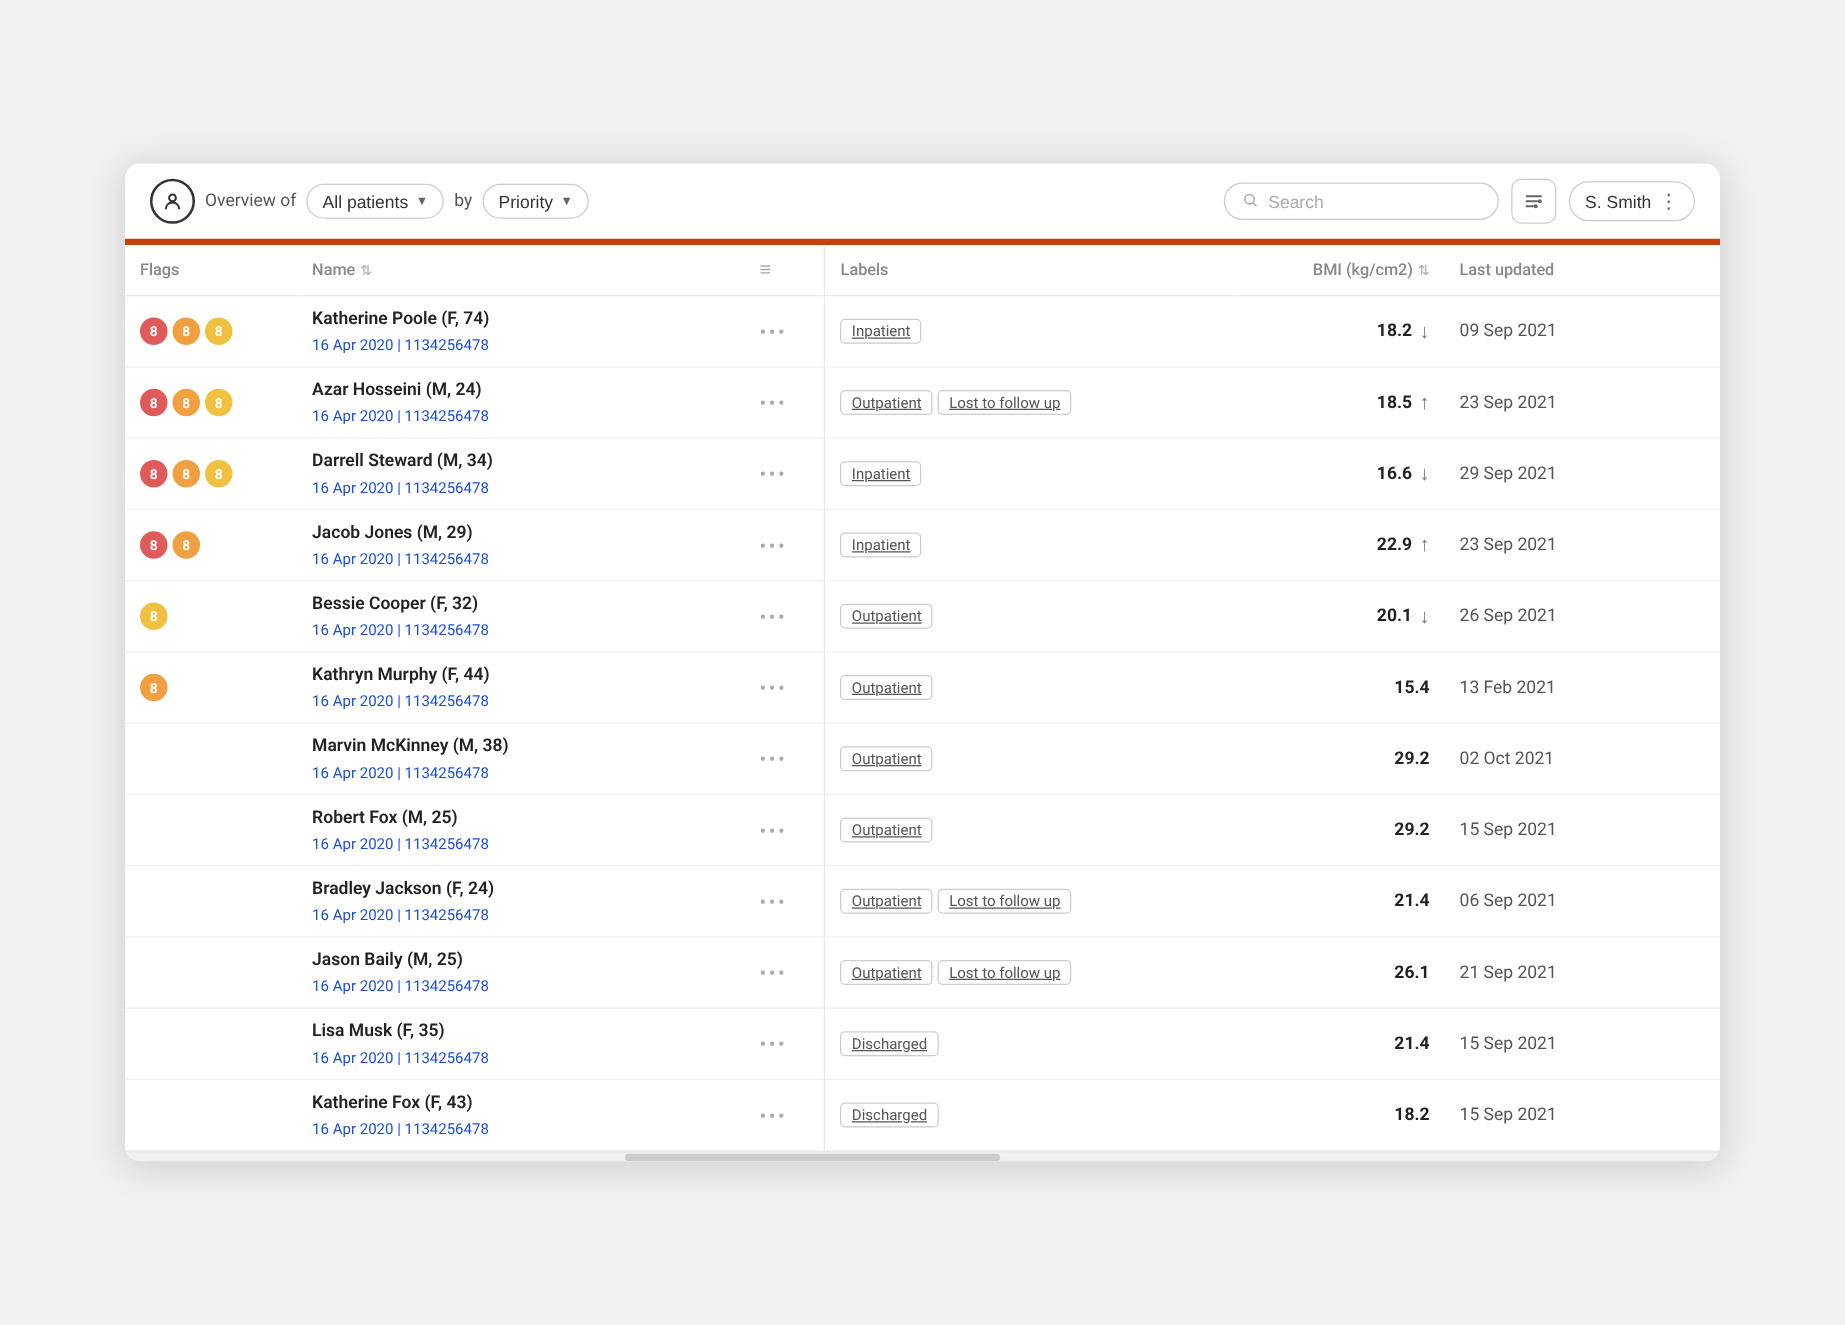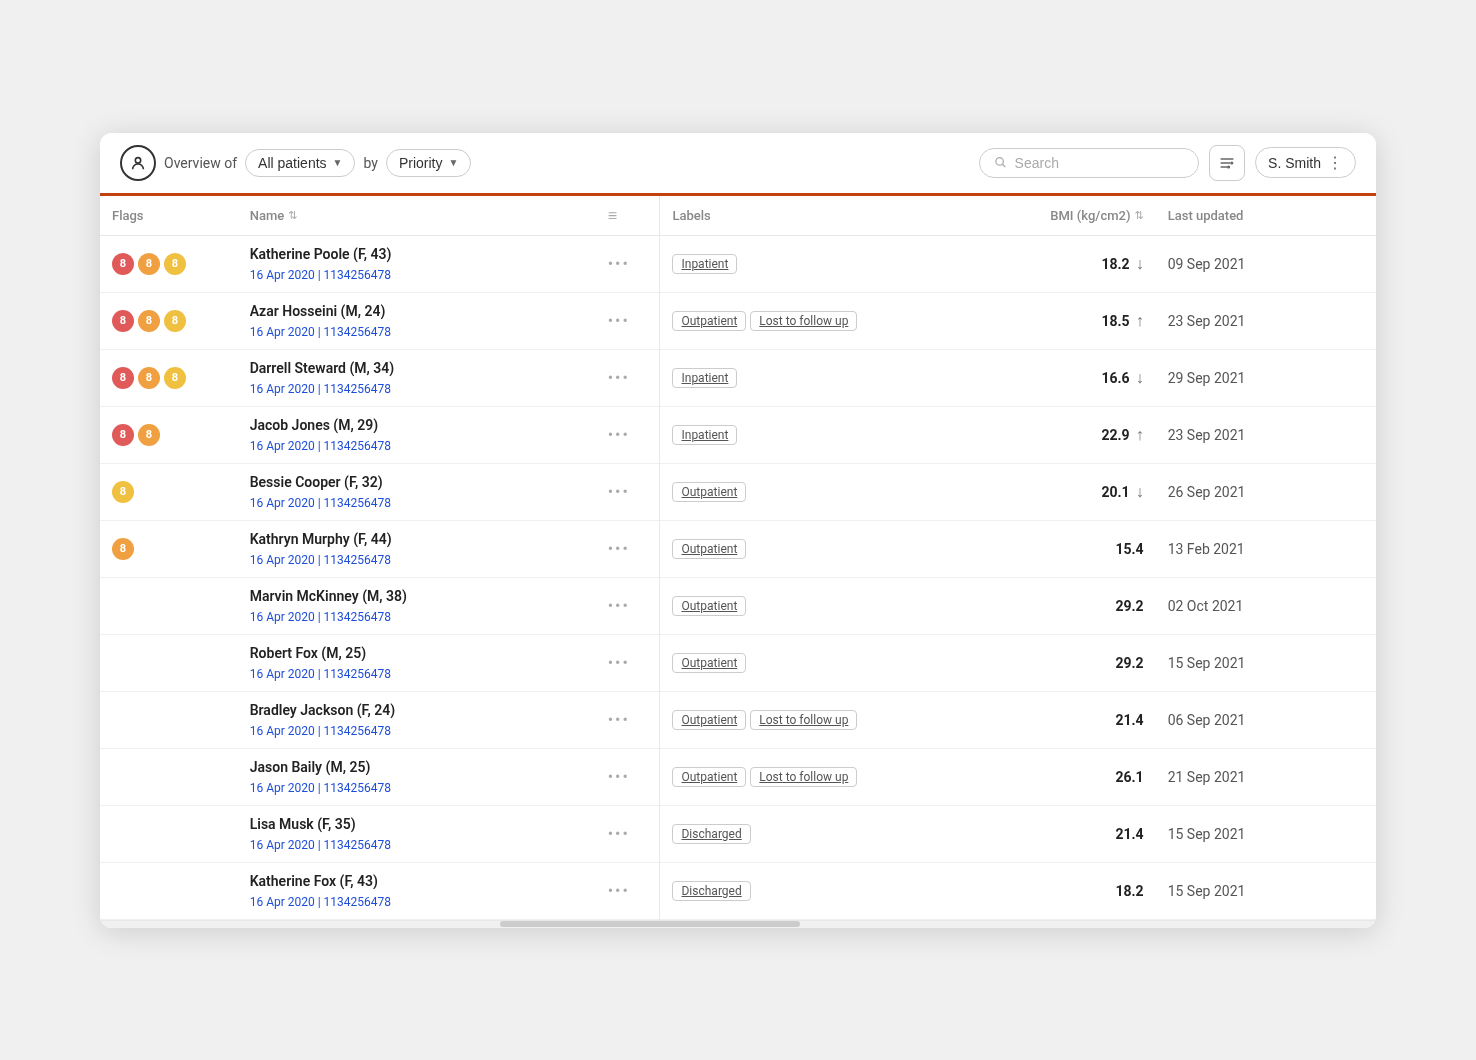--- a/index.html
+++ b/index.html
@@ -17,21 +17,21 @@
       border-radius: 12px;
       box-shadow: 0 4px 30px rgba(0,0,0,0.15);
       width: 1276px;
       overflow: hidden;
     }
     
     .header {
       display: flex;
       align-items: center;
       padding: 12px 20px;
-      border-bottom: 3px solid #c2410c;
+      border-bottom: 5px solid #c2410c;
       gap: 10px;
       background: #fff;
     }
     .logo-icon {
       width: 36px;
       height: 36px;
       border: 2px solid #333;
       border-radius: 50%;
       display: flex;
       align-items: center;
@@ -337,21 +337,21 @@
       <tbody id="table-body">
       <tr>
             <td>
               <div class="flags-cell">
                 <div class="flag-badge flag-red">8</div>
                 <div class="flag-badge flag-orange">8</div>
                 <div class="flag-badge flag-yellow">8</div>
               </div>
             </td>
             <td>
-              <span class="patient-name">Katherine Poole (F, 43)</span>
+              <span class="patient-name">Katherine Poole (F, 74)</span>
               <span class="patient-meta">16 Apr 2020  |  1134256478</span>
             </td>
             <td><span class="menu-dots">•••</span></td>
             <td class="col-divider"><span class="label-tag">Inpatient</span></td>
             <td>
               <div class="bmi-cell">
                 <span class="bmi-value">18.2</span>
                 <span class="arrow-down">↓</span>
               </div>
             </td>

